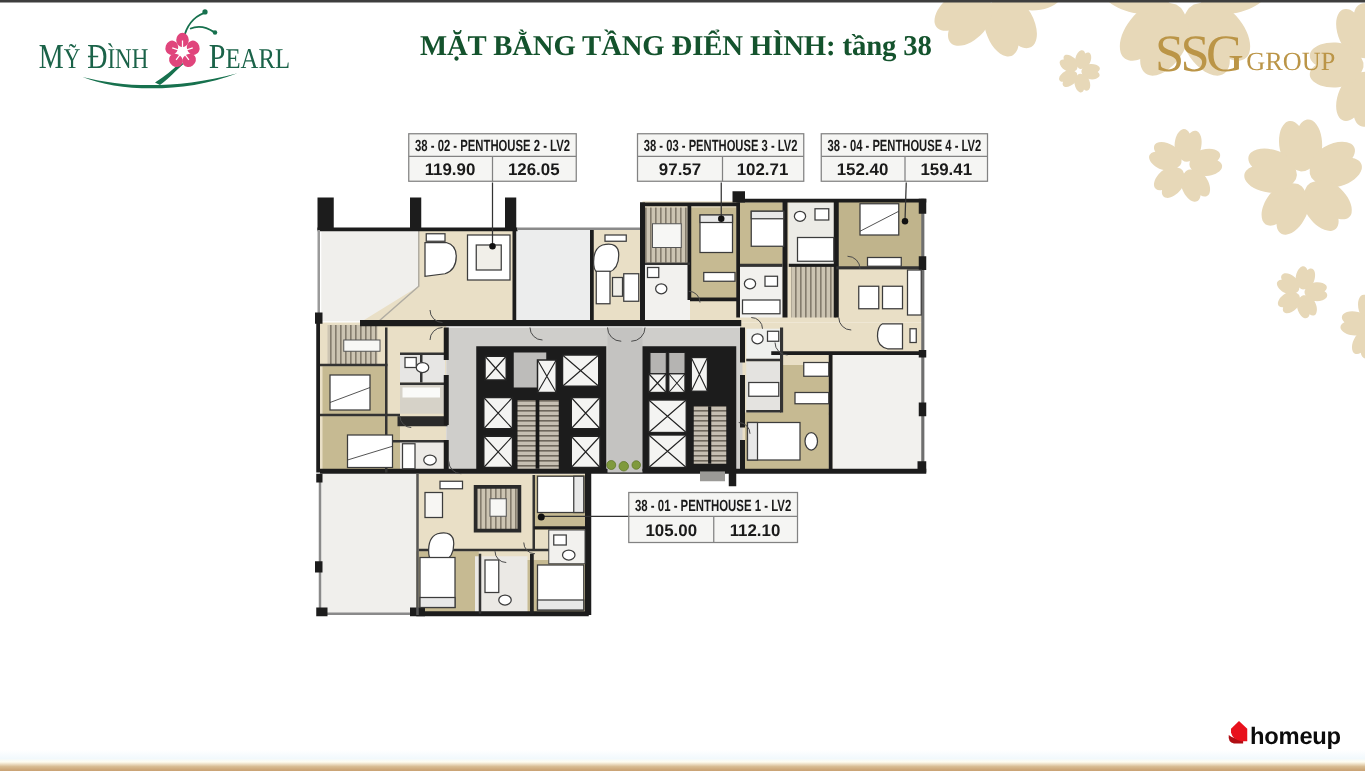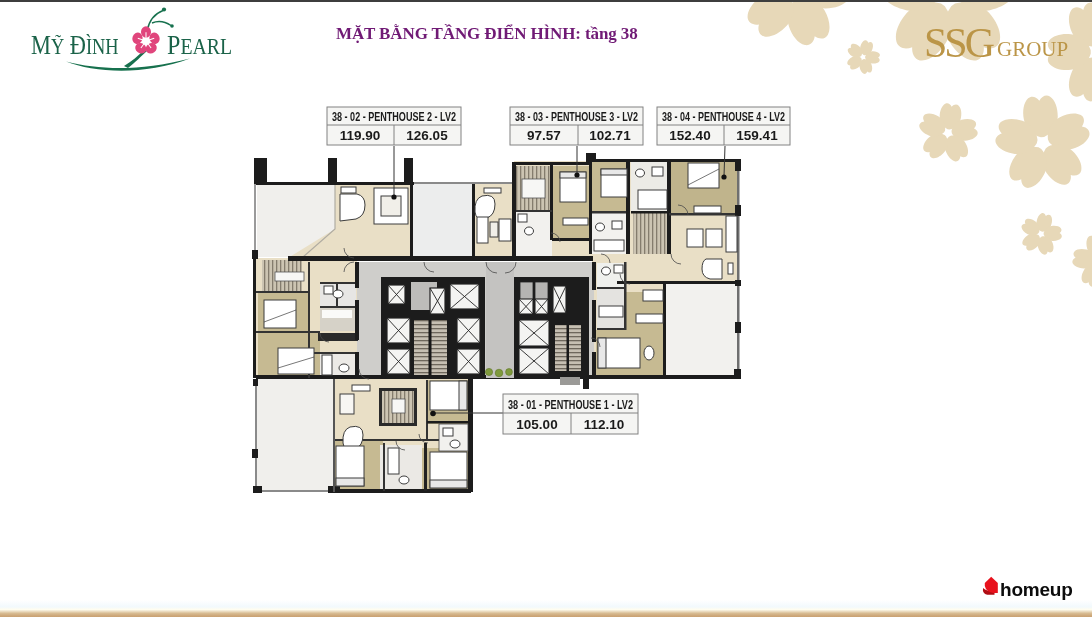--- a/index.html
+++ b/index.html
@@ -1,21 +1,21 @@
 <!DOCTYPE html>
 <html><head>
 <meta charset="utf-8">
 <style>
   html,body{margin:0;padding:0;}
   body{width:1092px;height:617px;position:relative;overflow:hidden;background:#ffffff;
        font-family:"Liberation Sans",sans-serif;}
   #topline{position:absolute;left:0;top:0;width:1092px;height:2px;background:#3e3e3e;z-index:50;}
   #title{position:absolute;left:336px;top:24px;width:460px;
-         font-family:"Liberation Serif",serif;font-weight:bold;font-size:17px;
-         color:#701a75;letter-spacing:-0.12px;white-space:nowrap;}
+         font-family:"Liberation Serif",serif;font-weight:bold;font-size:23px;
+         color:#14532d;letter-spacing:-0.12px;white-space:nowrap;}
   #bottombar{position:absolute;left:0;top:600px;width:1092px;height:17px;
     background:linear-gradient(to bottom,#ffffff 0%,#f2f9fd 40%,#fffdf0 56%,#d8bc93 78%,#cda87a 92%,#c9a173 100%);}
 </style>
 </head>
 <body>
 <div id="topline"></div>
 
 <svg width="1092" height="617" style="position:absolute;left:0;top:0" viewBox="0 0 1092 617">
   <defs>
     <g id="flw">

